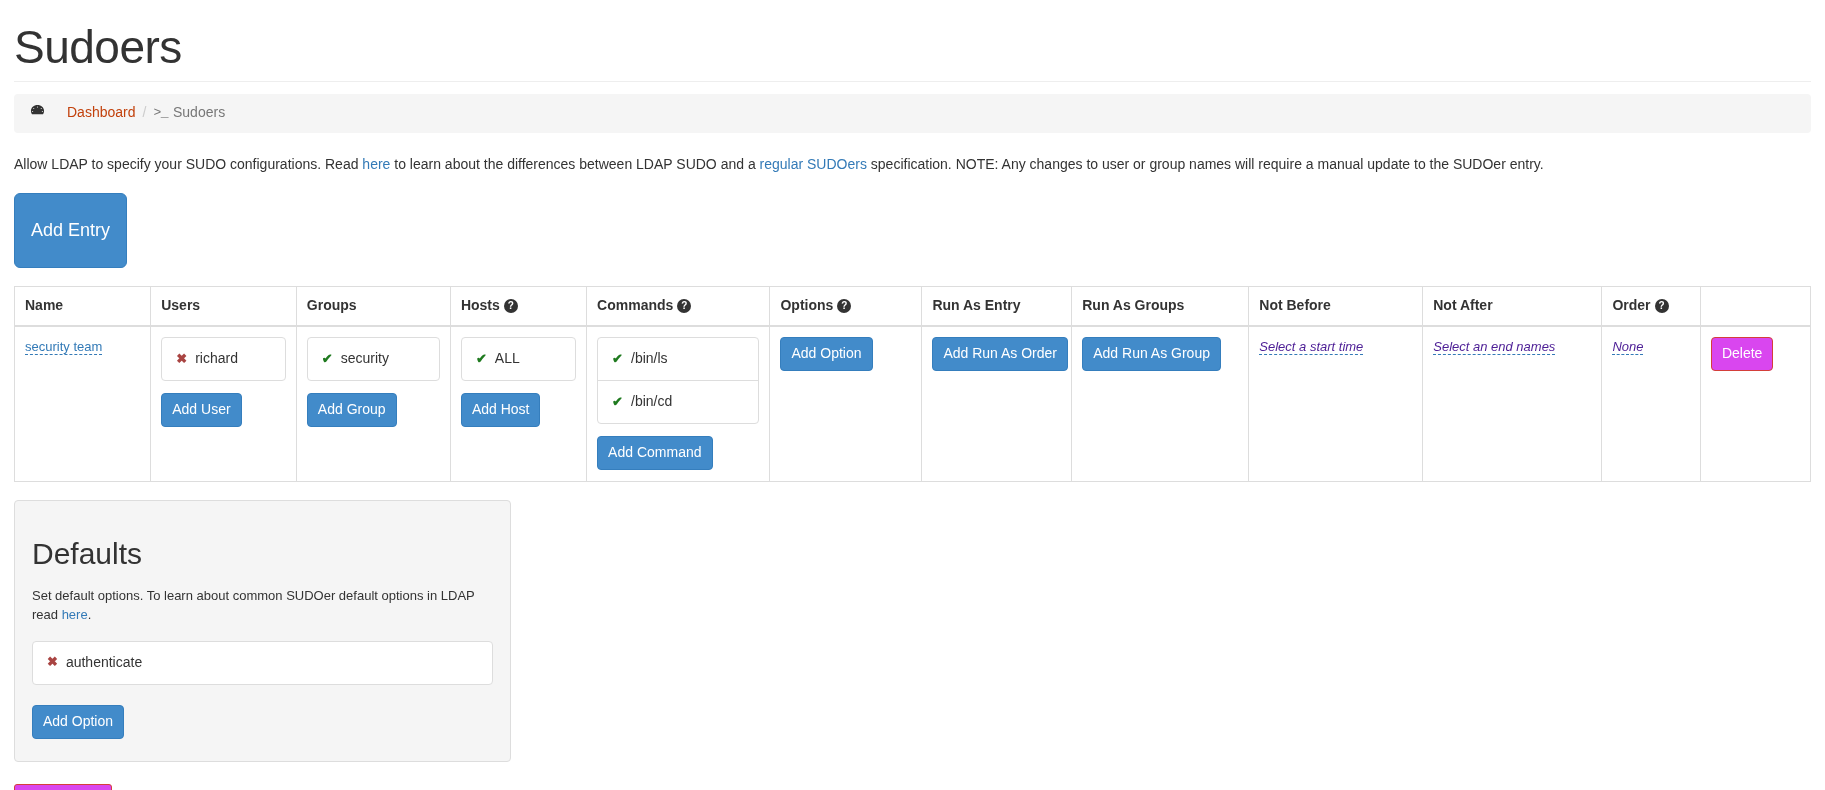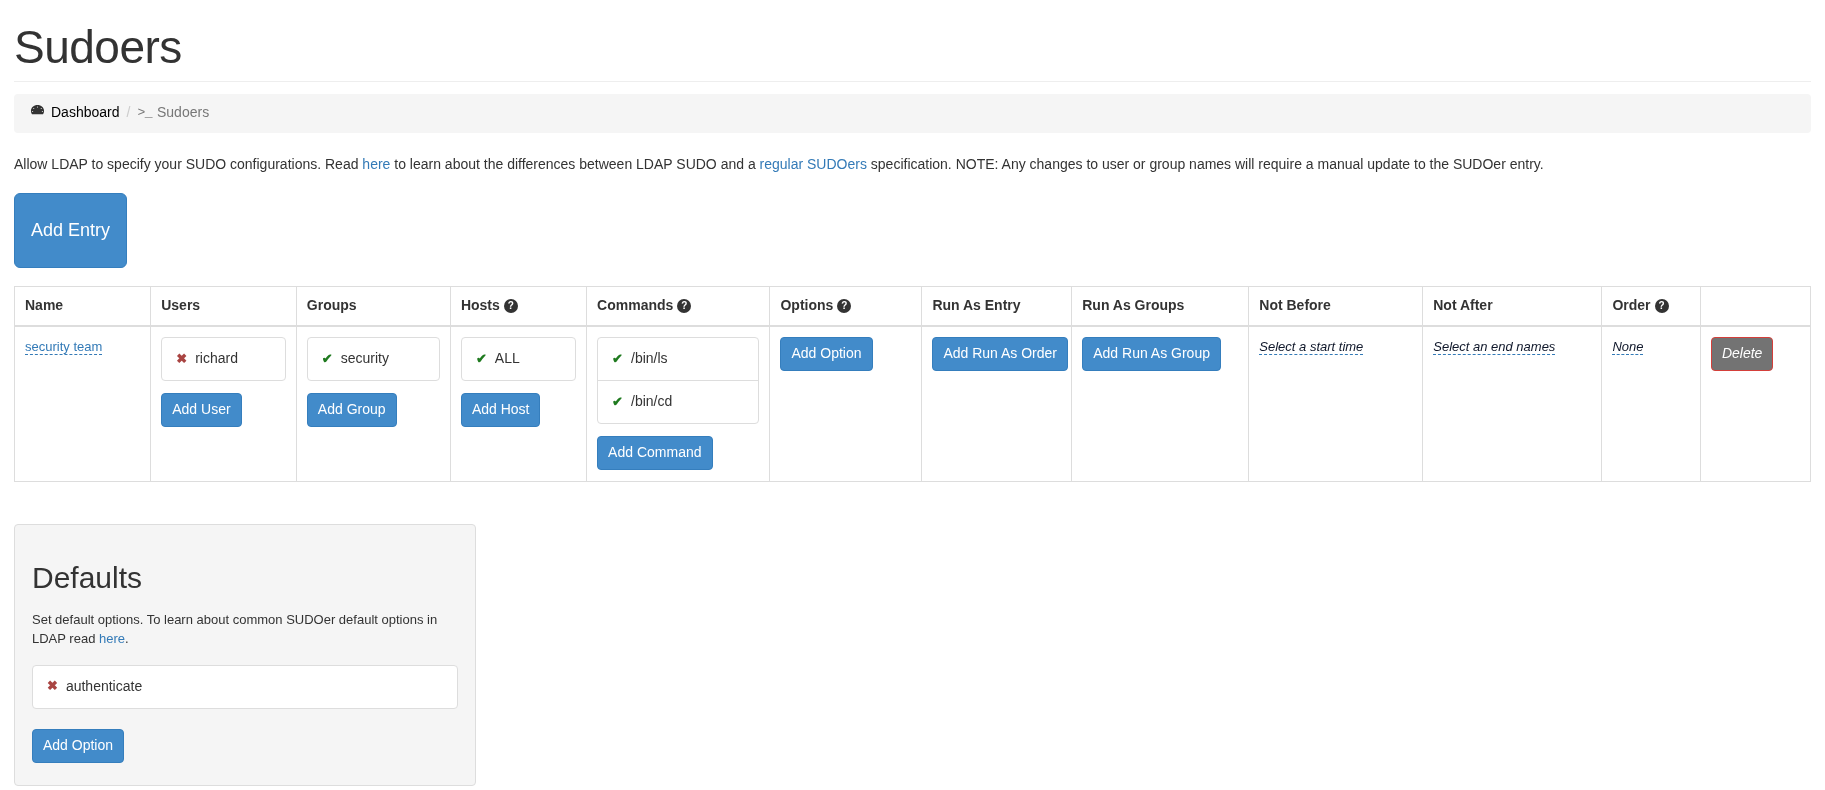--- a/index.html
+++ b/index.html
@@ -32,21 +32,21 @@
     background: #f5f5f5;
     border-radius: 4px;
     padding: 9px 16px;
     margin: 12px 0 0 0;
     font-size: 14px;
     color: #777;
     display: flex;
     align-items: center;
     gap: 0;
   }
-  .breadcrumb a { color: #000000; text-decoration: none; }
+  .breadcrumb a { color: #c2410c; text-decoration: none; margin-left: 16px; }
   .crumb-sep { color: #cccccc; padding: 0 7px; }
   .bc-icon { display:inline-block; margin-right: 6px; vertical-align: -2px; }
   .prompt-glyph {
     font-family: "Liberation Mono", monospace;
     color: #777;
     letter-spacing: -0.5px;
     margin-right: 5px;
     font-size: 13px;
   }
   .bc-current { color: #777777; }
@@ -67,21 +67,21 @@
     font-family: "Liberation Sans", sans-serif;
     font-weight: normal;
     text-align: center;
     white-space: nowrap;
     cursor: pointer;
     user-select: none;
     color: #fff;
     line-height: 1.42857;
   }
   .btn-primary { background: #428bca; border-color: #357ebd; }
-  .btn-danger  { background: #737373; border-color: #d43f3a; font-style: italic; }
+  .btn-danger  { background: #d946ef; border-color: #d43f3a; }
   .btn-lg { font-size: 18px; padding: 24px 16px; border-radius: 6px; }
   .btn-sm { font-size: 12px; padding: 5px 10px; border-radius: 3px; }
   .btn-md { font-size: 14px; padding: 6px 10px; border-radius: 4px; }
 
   #add-entry-btn { margin: 0 0 18px 0; }
 
   
   table.sudo-table {
     width: 100%;
     border-collapse: collapse;
@@ -128,21 +128,21 @@
 
   
   .editable {
     color: #337ab7;
     text-decoration: none;
     border-bottom: 1px dashed #337ab7;
     cursor: pointer;
     font-size: 13px;
   }
   .editable-empty {
-    color: #0f172a;
+    color: #4c1d95;
     font-style: italic;
     text-decoration: none;
     border-bottom: 1px dashed #337ab7;
     cursor: pointer;
     font-size: 13px;
   }
 
   
   .lg { border: 1px solid #dddddd; border-radius: 4px; background:#fff; margin-bottom: 12px; }
   .lg-item {
@@ -154,22 +154,22 @@
     display: flex;
     align-items: center;
     gap: 8px;
   }
   .lg-item:first-child { border-top: none; }
   .mark-x { color: #a94442; font-weight: bold; font-size: 13px; }
   .mark-v { color: #1f7a1f; font-weight: bold; font-size: 13px; }
 
   
   .panel {
-    width: 462px;
-    margin: 42px 0 0 0;
+    width: 497px;
+    margin: 18px 0 0 0;
     border: 1px solid #dddddd;
     border-radius: 4px;
     background: #f5f5f5;
     padding: 18px 17px 22px 17px;
   }
   .panel h2 {
     font-size: 30px;
     font-weight: normal;
     margin: 14px 0 10px 0;
     color: #333;

